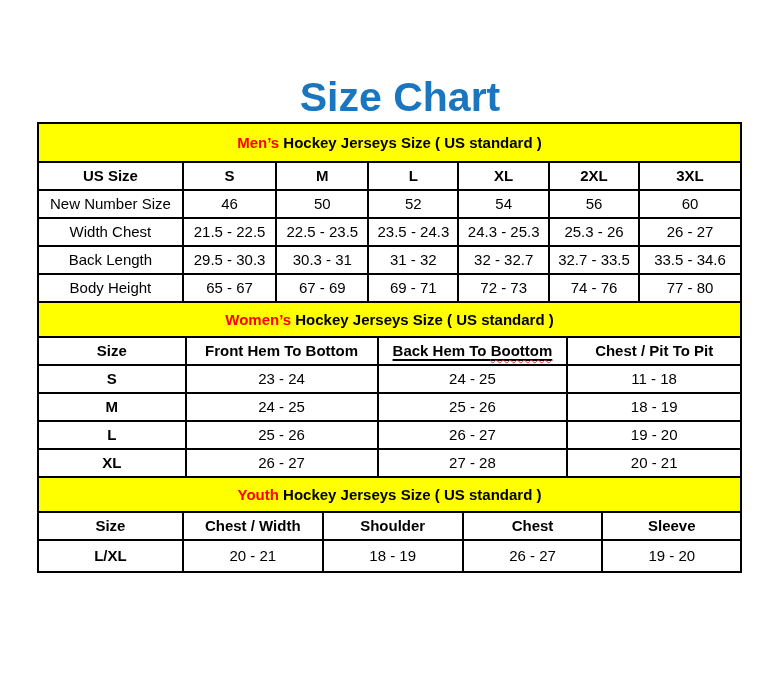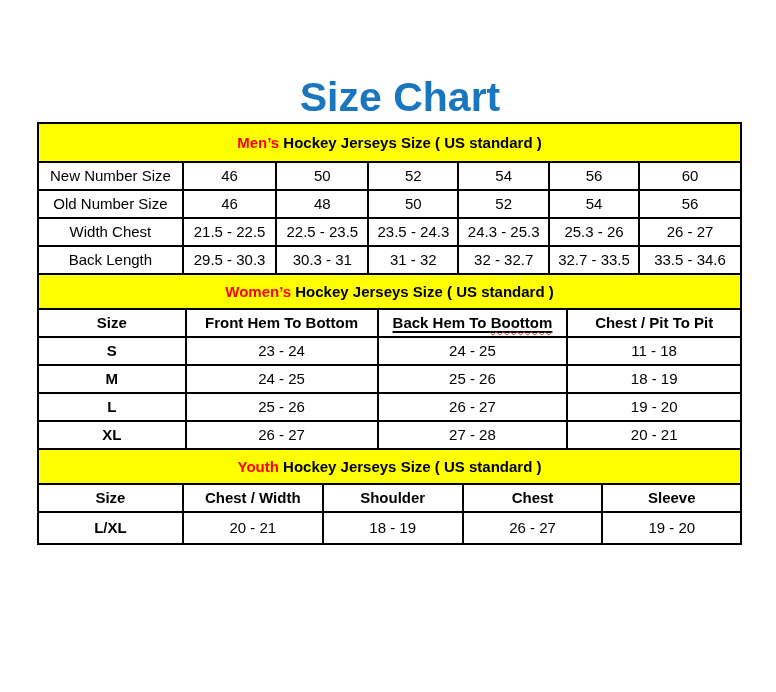--- a/index.html
+++ b/index.html
@@ -76,55 +76,64 @@
           <col style="width: 13.1%;">
           <col style="width: 12.8%;">
           <col style="width: 12.9%;">
           <col style="width: 12.8%;">
           <col style="width: 14.5%;">
         </colgroup>
         <tbody>
           <tr class="title-row">
             <td colspan="7" class="title-cell"><span class="hl">Men’s</span> Hockey Jerseys Size ( US standard )</td>
           </tr>
+          <tr class="header-row">
+            <th>US Size</th>
+            <th>S</th>
+            <th>M</th>
+            <th>L</th>
+            <th>XL</th>
+            <th>2XL</th>
+            <th>3XL</th>
+          </tr>
           <tr class="data-row">
             <td class="row-label">New Number Size</td>
             <td class="value-cell">46</td>
             <td class="value-cell">50</td>
             <td class="value-cell">52</td>
             <td class="value-cell">54</td>
             <td class="value-cell">56</td>
             <td class="value-cell">60</td>
           </tr>
           <tr class="data-row">
-            <td class="row-label">Old Number Size</td>
-            <td class="value-cell">46</td>
-            <td class="value-cell">48</td>
-            <td class="value-cell">50</td>
-            <td class="value-cell">52</td>
-            <td class="value-cell">54</td>
-            <td class="value-cell">56</td>
-          </tr>
-          <tr class="data-row">
             <td class="row-label">Width Chest</td>
             <td class="value-cell">21.5 - 22.5</td>
             <td class="value-cell">22.5 - 23.5</td>
             <td class="value-cell">23.5 - 24.3</td>
             <td class="value-cell">24.3 - 25.3</td>
             <td class="value-cell">25.3 - 26</td>
             <td class="value-cell">26 - 27</td>
           </tr>
           <tr class="data-row">
             <td class="row-label">Back Length</td>
             <td class="value-cell">29.5 - 30.3</td>
             <td class="value-cell">30.3 - 31</td>
             <td class="value-cell">31 - 32</td>
             <td class="value-cell">32 - 32.7</td>
             <td class="value-cell">32.7 - 33.5</td>
             <td class="value-cell">33.5 - 34.6</td>
+          </tr>
+          <tr class="data-row">
+            <td class="row-label">Body Height</td>
+            <td class="value-cell">65 - 67</td>
+            <td class="value-cell">67 - 69</td>
+            <td class="value-cell">69 - 71</td>
+            <td class="value-cell">72 - 73</td>
+            <td class="value-cell">74 - 76</td>
+            <td class="value-cell">77 - 80</td>
           </tr>
         </tbody>
       </table>
     <table class="sec sec-womens bold-labels">
         <colgroup>
           <col style="width: 21%;">
           <col style="width: 27.3%;">
           <col style="width: 27%;">
           <col style="width: 24.7%;">
         </colgroup>

